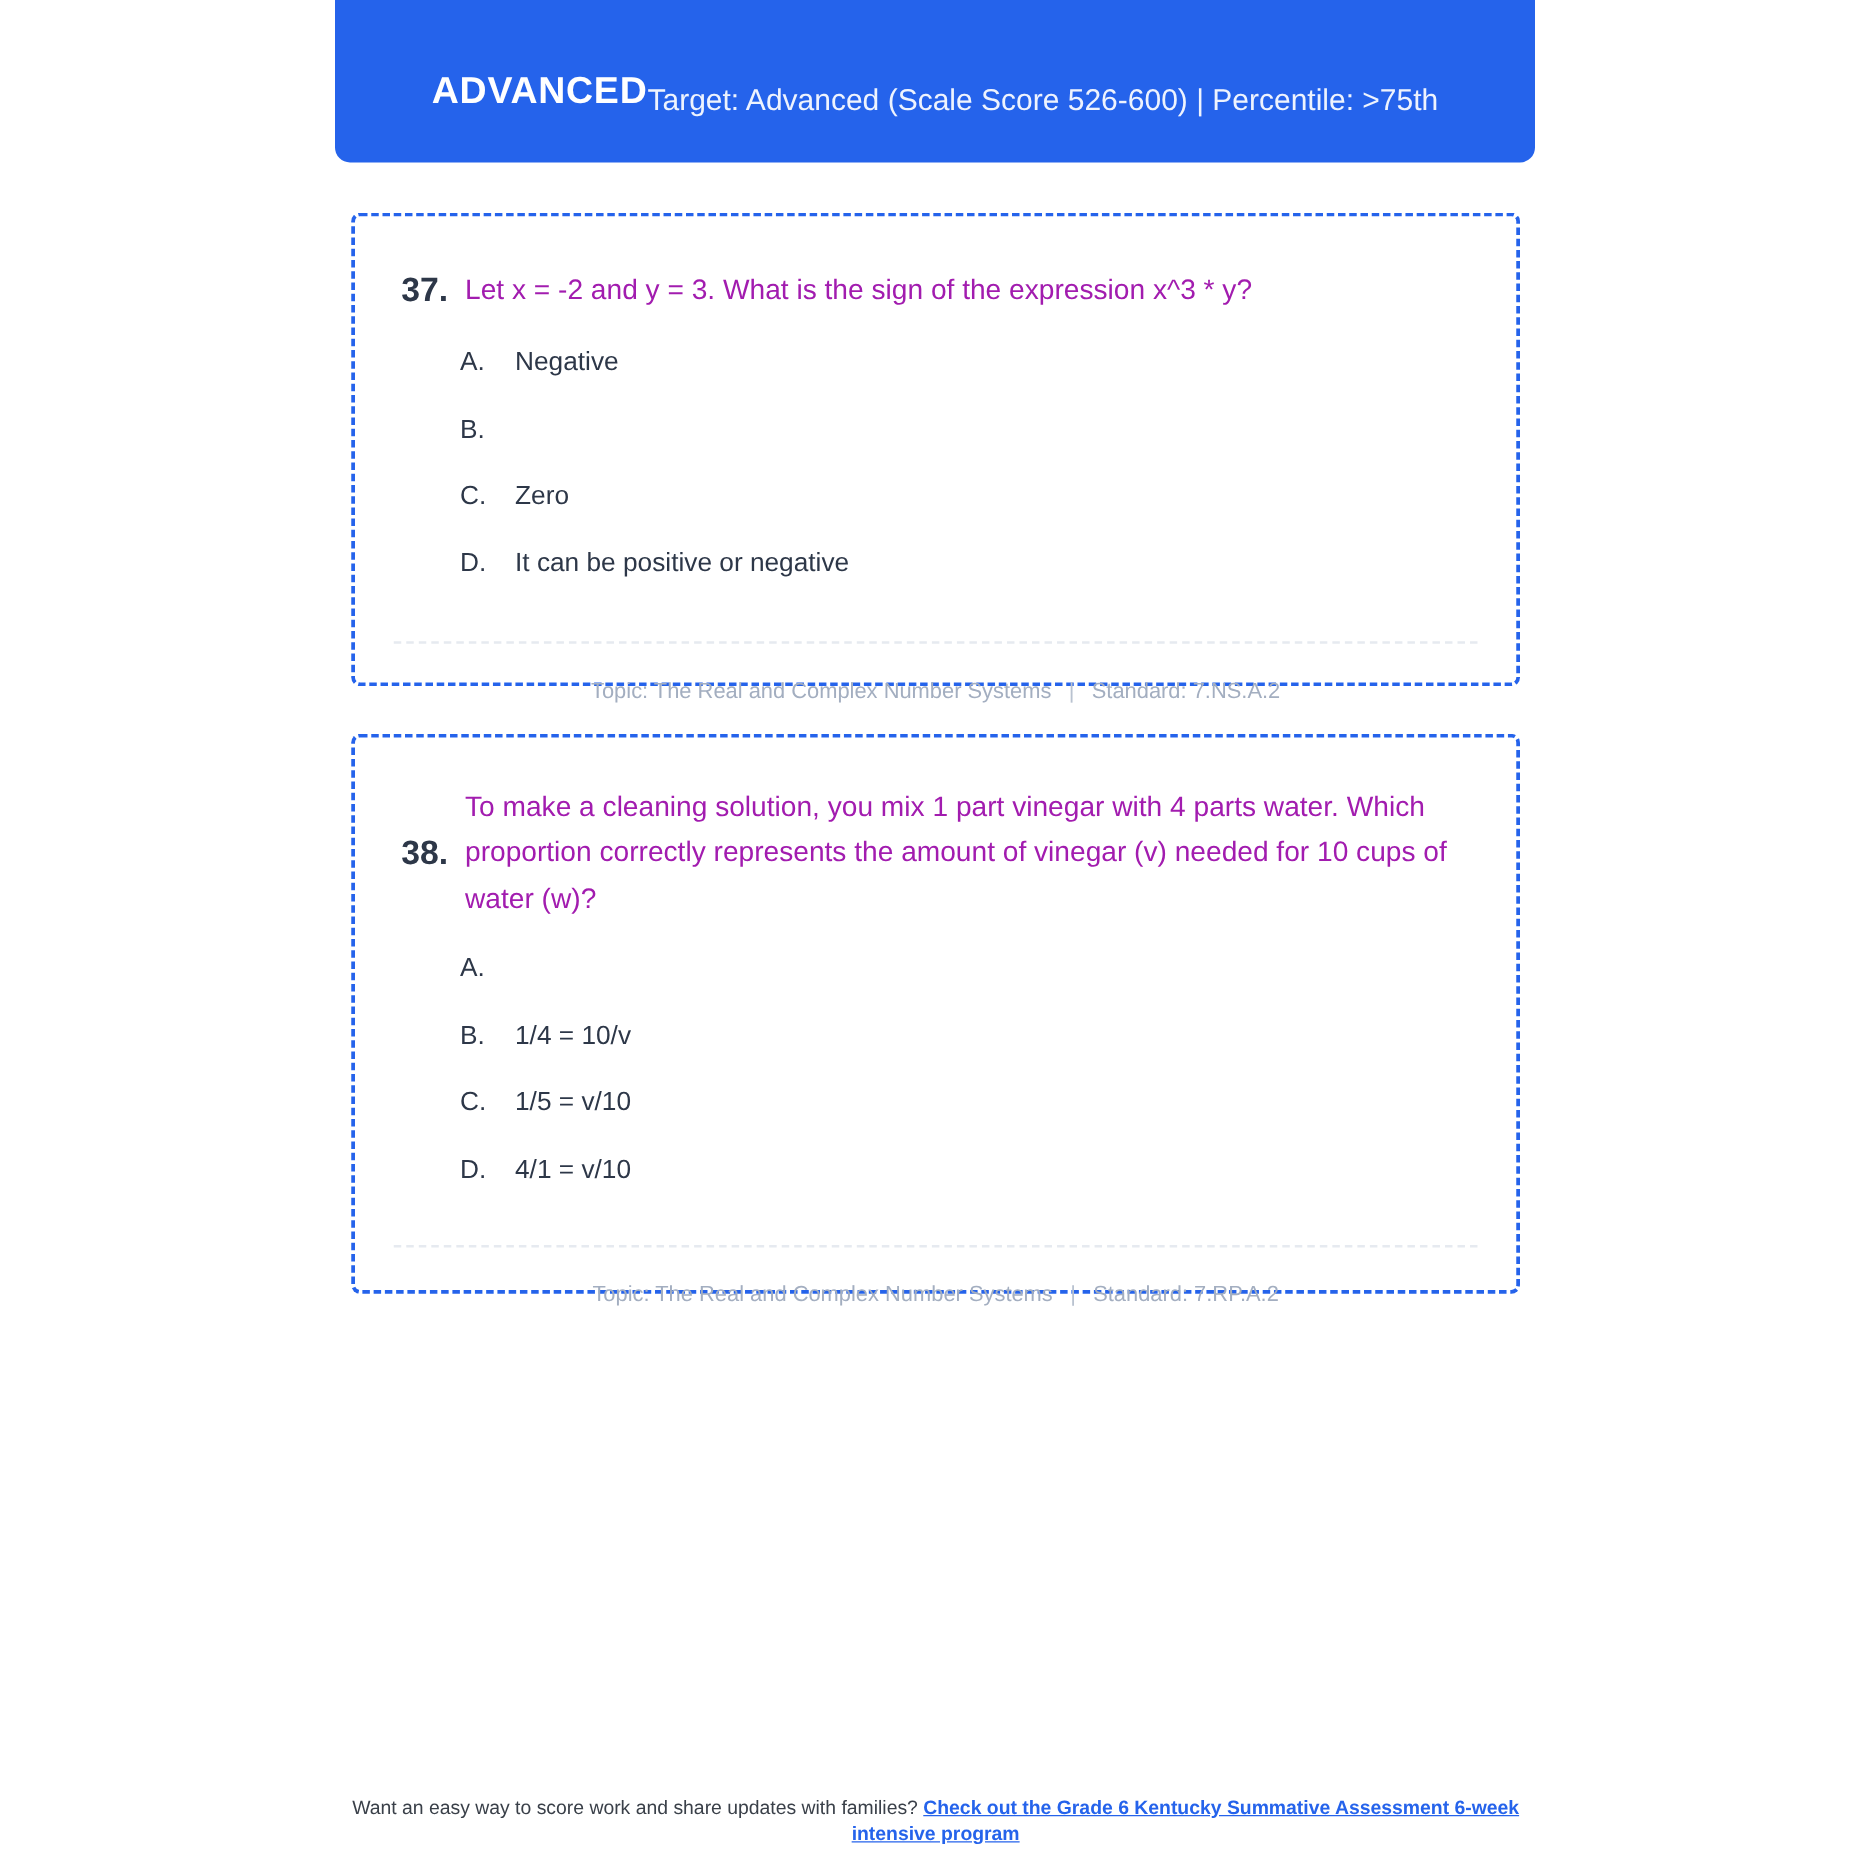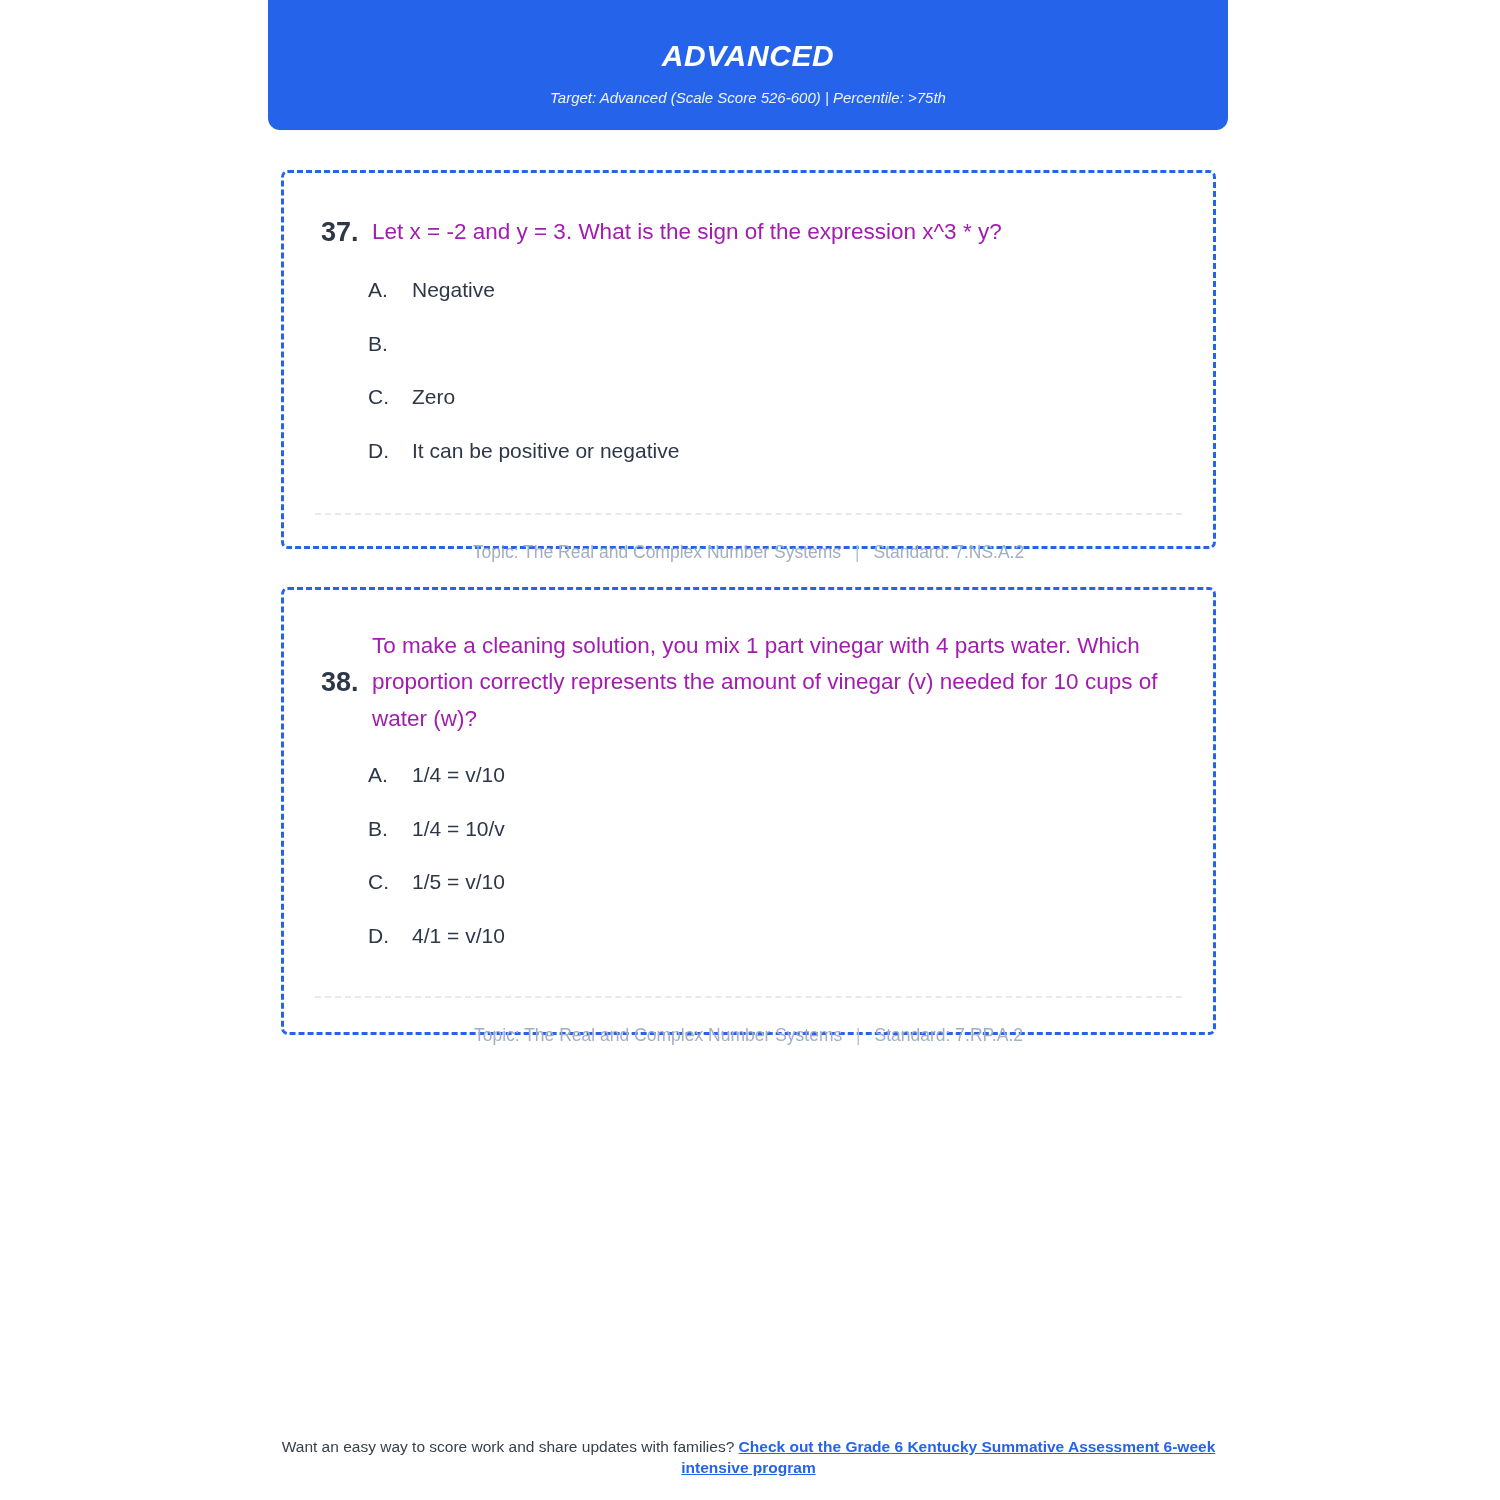--- a/index.html
+++ b/index.html
@@ -22,39 +22,38 @@
   
   .level-banner {
     position: absolute;
     left: 268px;
     top: 0px;
     width: 960px;
     height: 130px;
     background: #2563eb;
     border-radius: 0 0 12px 12px;
     display: flex;
-    flex-direction: column;
+    flex-direction: row;
     align-items: center;
     justify-content: center;
     padding-top: 14px;
-    font-style: italic;
   }
 
   .level-title {
     color: #ffffff;
     font-size: 30px;
     font-weight: bold;
     letter-spacing: 0.6px;
     line-height: 1.1;
     text-align: center;
   }
 
   .level-subtitle {
     color: #eef3fe;
-    font-size: 15px;
+    font-size: 24px;
     font-weight: normal;
     margin-top: 17px;
     text-align: center;
     white-space: nowrap;
   }
 
   
   .question-card {
     position: absolute;
     left: 281px;
@@ -206,21 +205,20 @@
 
   <div class="question-card" id="card-q38">
     <div class="q-row">
       <div class="q-number">38.</div>
       <div class="q-text">To make a cleaning solution, you mix 1 part vinegar with 4 parts water. Which proportion correctly represents the amount of vinegar (v) needed for 10 cups of water (w)?</div>
     </div>
 
     <ul class="options">
       <li class="option">
         <span class="option-letter">A.</span>
-        <span class="option-text">1/4 = v/10</span>
       </li>
       <li class="option">
         <span class="option-letter">B.</span>
         <span class="option-text">1/4 = 10/v</span>
       </li>
       <li class="option">
         <span class="option-letter">C.</span>
         <span class="option-text">1/5 = v/10</span>
       </li>
       <li class="option">

